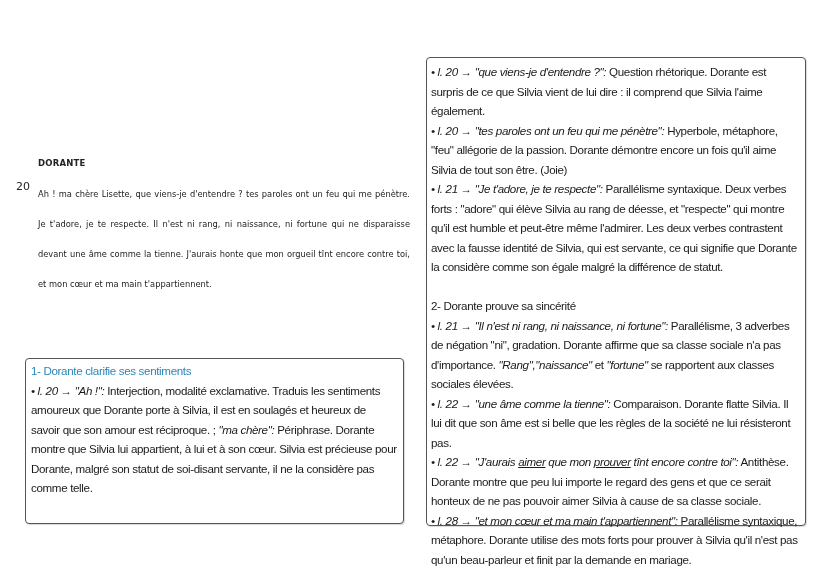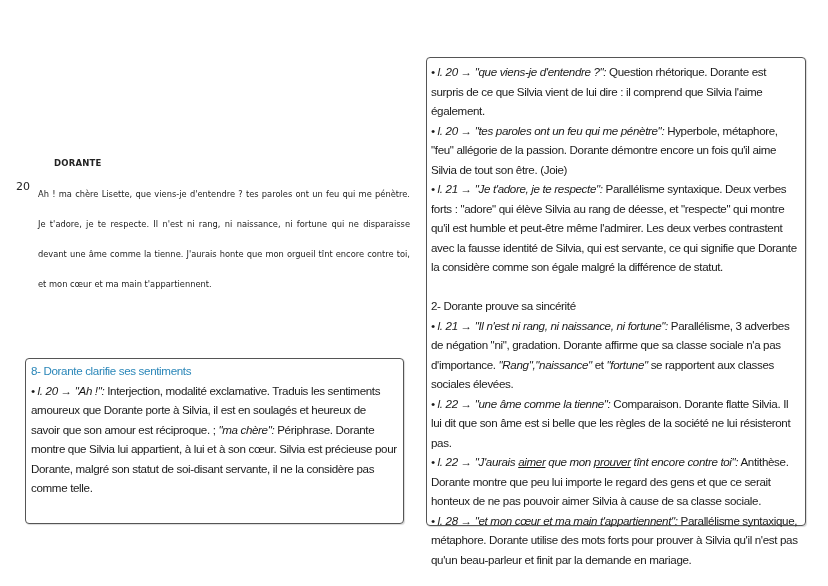--- a/index.html
+++ b/index.html
@@ -1,18 +1,18 @@
 <!DOCTYPE html>
 <html><head>
 <meta charset="utf-8">
 <style>
   html, body { margin:0; padding:0; background:#ffffff; }
   body { width:828px; height:586px; position:relative; overflow:hidden; color:#1a1a1a; }
   .excerpt { position:absolute; left:0; top:155px; width:420px; font-family:"DejaVu Sans", sans-serif; font-size:8.3px; color:#222; }
-  .speaker { position:absolute; left:38px; top:3px; font-weight:bold; font-size:8.5px; letter-spacing:0.2px;margin-left:16px; }
+  .speaker { position:absolute; left:38px; top:3px; font-weight:bold; font-size:8.5px; letter-spacing:0.2px; }
   .linenum { position:absolute; left:16px; top:25px; font-size:11px; }
   .verse { position:absolute; left:38px; top:24px; width:372px; line-height:30px; text-align:justify; }
   .box { position:absolute; border:1.3px solid #555; border-radius:4px; background:#fff; box-shadow:1px 1px 1px rgba(0,0,0,0.15);
          font-family:"Liberation Sans", sans-serif; font-size:11.6px; line-height:19.5px; color:#1a1a1a; letter-spacing:-0.35px; }
   .box-left { left:25px; top:358px; width:366px; height:158px; padding:2px 6px 4px 5px; }
   .box-right { left:426px; top:57px; width:368px; height:459px; padding:4px 6px 4px 4px; }
   .title { font-weight:bold; font-size:13px; line-height:20px; margin-top:2px; margin-bottom:3px; letter-spacing:-0.3px; }
   .subhead-blue { color:#2a86b8; }
   .para { display:block; }
   i { }
@@ -22,21 +22,21 @@
 </head>
 <body>
 
 <div class="excerpt">
   <div class="speaker">DORANTE</div>
   <div class="linenum">20</div>
   <div class="verse">Ah ! ma chère Lisette, que viens-je d'entendre ? tes paroles ont un feu qui me pénètre. Je t'adore, je te respecte. Il n'est ni rang, ni naissance, ni fortune qui ne disparaisse devant une âme comme la tienne. J'aurais honte que mon orgueil tînt encore contre toi, et mon cœur et ma main t'appartiennent.</div>
 </div>
 
 <div class="box box-left">
-  <div class="subhead-blue">8- Dorante clarifie ses sentiments</div>
+  <div class="subhead-blue">1- Dorante clarifie ses sentiments</div>
   <div class="para">
     <i>• l. 20 → </i><i>"Ah !":</i><span> Interjection, modalité exclamative. Traduis les sentiments amoureux que Dorante porte à Silvia, il est en soulagés et heureux de savoir que son amour est réciproque. ; </span><i>"ma chère":</i><span> Périphrase. Dorante montre que Silvia lui appartient, à lui et à son cœur. Silvia est précieuse pour Dorante, malgré son statut de soi-disant servante, il ne la considère pas comme telle.</span>
   </div>
 </div>
 
 <div class="box box-right">
   <div class="para">
     <i>• l. 20 → </i><i>"que viens-je d'entendre ?":</i><span> Question rhétorique. Dorante est surpris de ce que Silvia vient de lui dire : il comprend que Silvia l'aime également.</span>
   </div>
   <div class="para">

